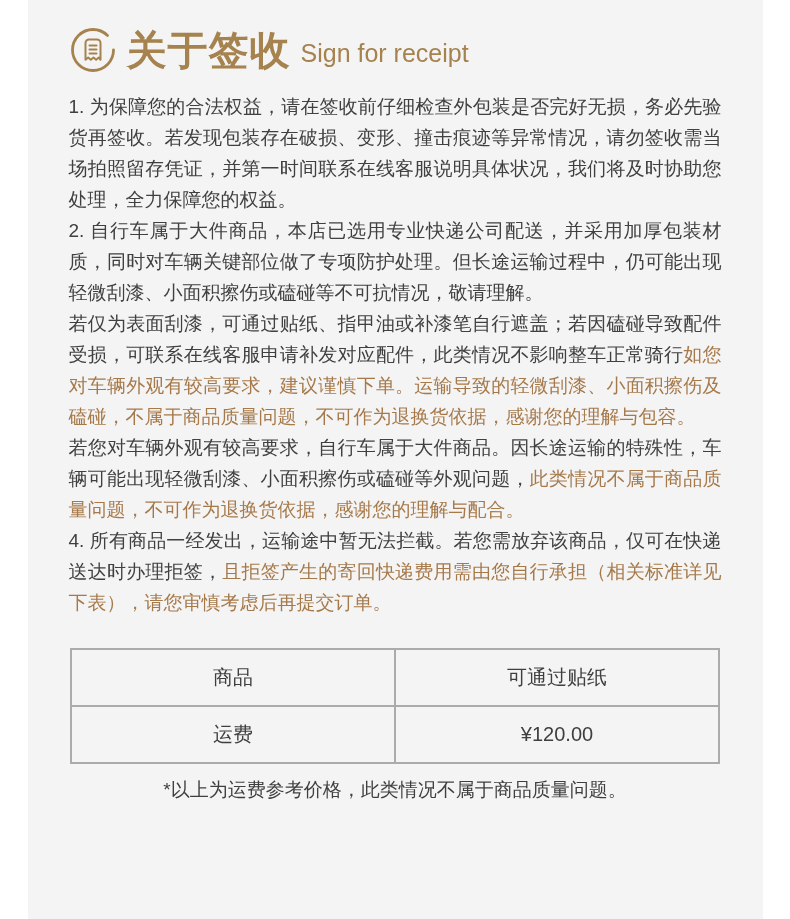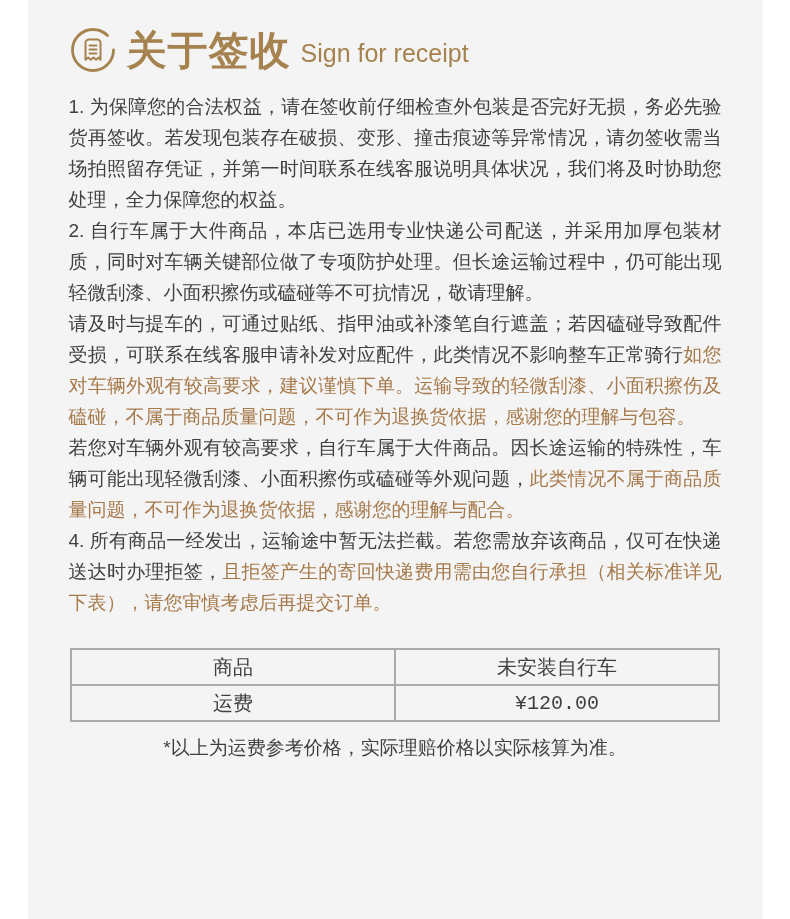--- a/index.html
+++ b/index.html
@@ -29,24 +29,23 @@
   .notice{
     margin-top:17px;font-size:19px;line-height:31px;color:var(--text-dark);
     text-align:justify;
   }
   .notice p{margin:0;}
   .seg-highlight{color:var(--highlight-brown);}
   .fee-table{
     width:650px;margin:30px auto 0;border-collapse:collapse;table-layout:fixed;
   }
   .fee-table td{
-    border:2px solid var(--table-border);height:36px;width:50%;
+    border:2px solid var(--table-border);height:57px;width:50%;
     text-align:center;vertical-align:middle;font-size:20px;color:#3f3f3f;
     background:var(--panel-bg);
-    font-family:Liberation Mono, monospace;
   }
   .footnote{
     margin-top:13px;text-align:center;font-size:19px;color:#3f3f3f;line-height:26px;
   }
 </style>
 </head>
 <body>
 
 <div class="panel">
 
@@ -58,33 +57,33 @@
         <path d="M20.5 19.5 h7 M20.5 23.5 h7 M20.5 27.5 h7" stroke="#a5824e" stroke-width="2" stroke-linecap="round"></path>
       </svg>
     </span>
     <span class="title">关于签收</span>
     <span class="subtitle">Sign for receipt</span>
   </div>
 
   <div class="notice">
     <p><span>1. 为保障您的合法权益，请在签收前仔细检查外包装是否完好无损，务必先验货再签收。若发现包装存在破损、变形、撞击痕迹等异常情况，请勿签收需当场拍照留存凭证，并第一时间联系在线客服说明具体状况，我们将及时协助您处理，全力保障您的权益。</span></p>
     <p><span>2. 自行车属于大件商品，本店已选用专业快递公司配送，并采用加厚包装材质，同时对车辆关键部位做了专项防护处理。但长途运输过程中，仍可能出现轻微刮漆、小面积擦伤或磕碰等不可抗情况，敬请理解。</span></p>
-    <p><span>请及时与提车的，可通过贴纸、指甲油或补漆笔自行遮盖；若因磕碰导致配件受损，可联系在线客服申请补发对应配件，此类情况不影响整车正常骑行</span><span class="seg-highlight">如您对车辆外观有较高要求，建议谨慎下单。运输导致的轻微刮漆、小面积擦伤及磕碰，不属于商品质量问题，不可作为退换货依据，感谢您的理解与包容。</span></p>
+    <p><span>若仅为表面刮漆，可通过贴纸、指甲油或补漆笔自行遮盖；若因磕碰导致配件受损，可联系在线客服申请补发对应配件，此类情况不影响整车正常骑行</span><span class="seg-highlight">如您对车辆外观有较高要求，建议谨慎下单。运输导致的轻微刮漆、小面积擦伤及磕碰，不属于商品质量问题，不可作为退换货依据，感谢您的理解与包容。</span></p>
     <p><span>若您对车辆外观有较高要求，自行车属于大件商品。因长途运输的特殊性，车辆可能出现轻微刮漆、小面积擦伤或磕碰等外观问题，</span><span class="seg-highlight">此类情况不属于商品质量问题，不可作为退换货依据，感谢您的理解与配合。</span></p>
     <p><span>4. 所有商品一经发出，运输途中暂无法拦截。若您需放弃该商品，仅可在快递送达时办理拒签，</span><span class="seg-highlight">且拒签产生的寄回快递费用需由您自行承担（相关标准详见下表），请您审慎考虑后再提交订单。</span></p>
   </div>
 
   <table class="fee-table">
     <tbody>
       <tr>
         <td>商品</td>
-        <td>未安装自行车</td>
+        <td>可通过贴纸</td>
       </tr>
       <tr>
         <td>运费</td>
         <td>¥120.00</td>
       </tr>
     </tbody>
   </table>
 
-  <div class="footnote">*以上为运费参考价格，实际理赔价格以实际核算为准。</div>
+  <div class="footnote">*以上为运费参考价格，此类情况不属于商品质量问题。</div>
 
 </div>
 
 </body></html>

